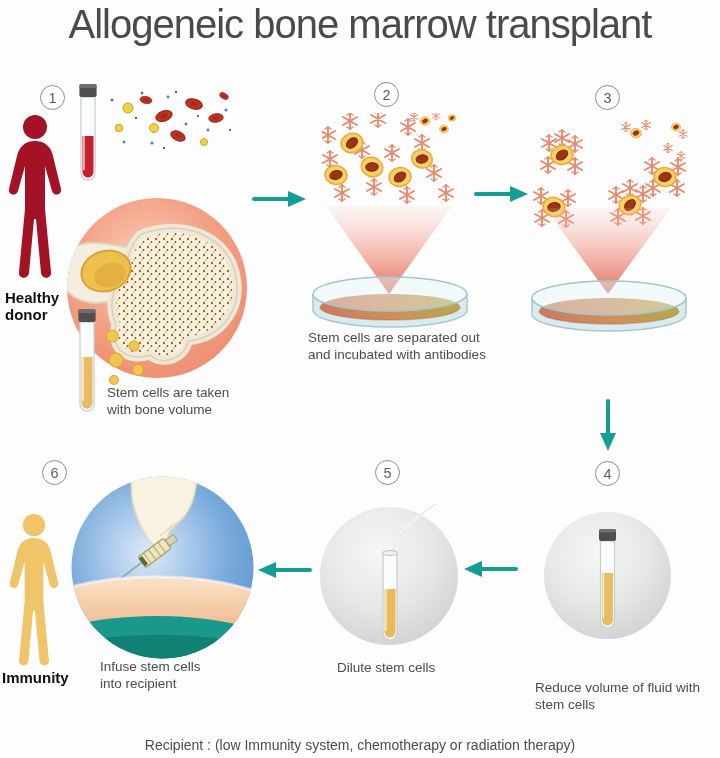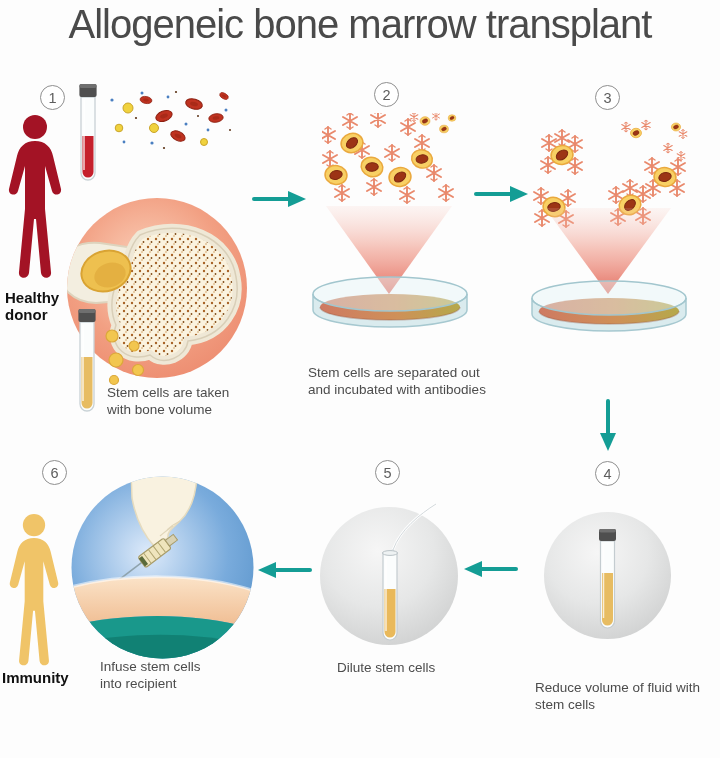--- a/index.html
+++ b/index.html
@@ -232,21 +232,21 @@
           <stop offset="1" stop-color="#b5a94b"></stop>
         </linearGradient>
       </defs>
       <path d="M4,32 a77,17 0 0 0 154,0 v16 a77,17 0 0 1 -154,0 z" fill="#d9ebee" stroke="#a2c6ce" stroke-width="1.5" opacity="0.95"></path>
       <ellipse cx="81" cy="45" rx="70" ry="13" fill="url(#fl2)"></ellipse>
       <path d="M11,45 a70,13 0 0 0 140,0" fill="none" stroke="#9b5a42" stroke-width="1.5" opacity="0.35"></path>
       <ellipse cx="81" cy="32" rx="77" ry="17" fill="rgba(228,243,246,0.45)" stroke="#a2c6ce" stroke-width="1.5"></ellipse>
     </svg>
   </div>
 
-  <div class="abs caption" style="left:308px;top:364px;width:180px;">Stem cells are separated out and incubated with antibodies</div>
+  <div class="abs caption" style="left:308px;top:329px;width:180px;">Stem cells are separated out and incubated with antibodies</div>
 
   <div class="abs" style="left:474px;top:185px;">
     <svg width="54" height="18" viewBox="0 0 54 18">
         <use href="#arrowR"></use>
       </svg>
   </div>
 
   <div class="abs numcircle" style="left:595px;top:85px;">
     <span>3</span>
   </div>
@@ -436,14 +436,15 @@
         <path d="M-4,112 C50,97 130,96 187,116" stroke="#ffffff" stroke-width="3" opacity="0.55" fill="none"></path>
 
         <path d="M-4,150 C50,138 120,134 187,154 L187,185 L-4,185 Z" fill="#19988b"></path>
         <path d="M-4,168 C60,156 122,155 187,170 L187,185 L-4,185 Z" fill="#107c70" opacity="0.85"></path>
       </g>
     </svg>
   </div>
 
   <div class="abs caption" style="left:100px;top:658px;width:125px;">Infuse stem cells into recipient</div>
 
+  <div class="abs footnote">Recipient : (low Immunity system, chemotherapy or radiation therapy)</div>
 
 </div>
 
 </body></html>

